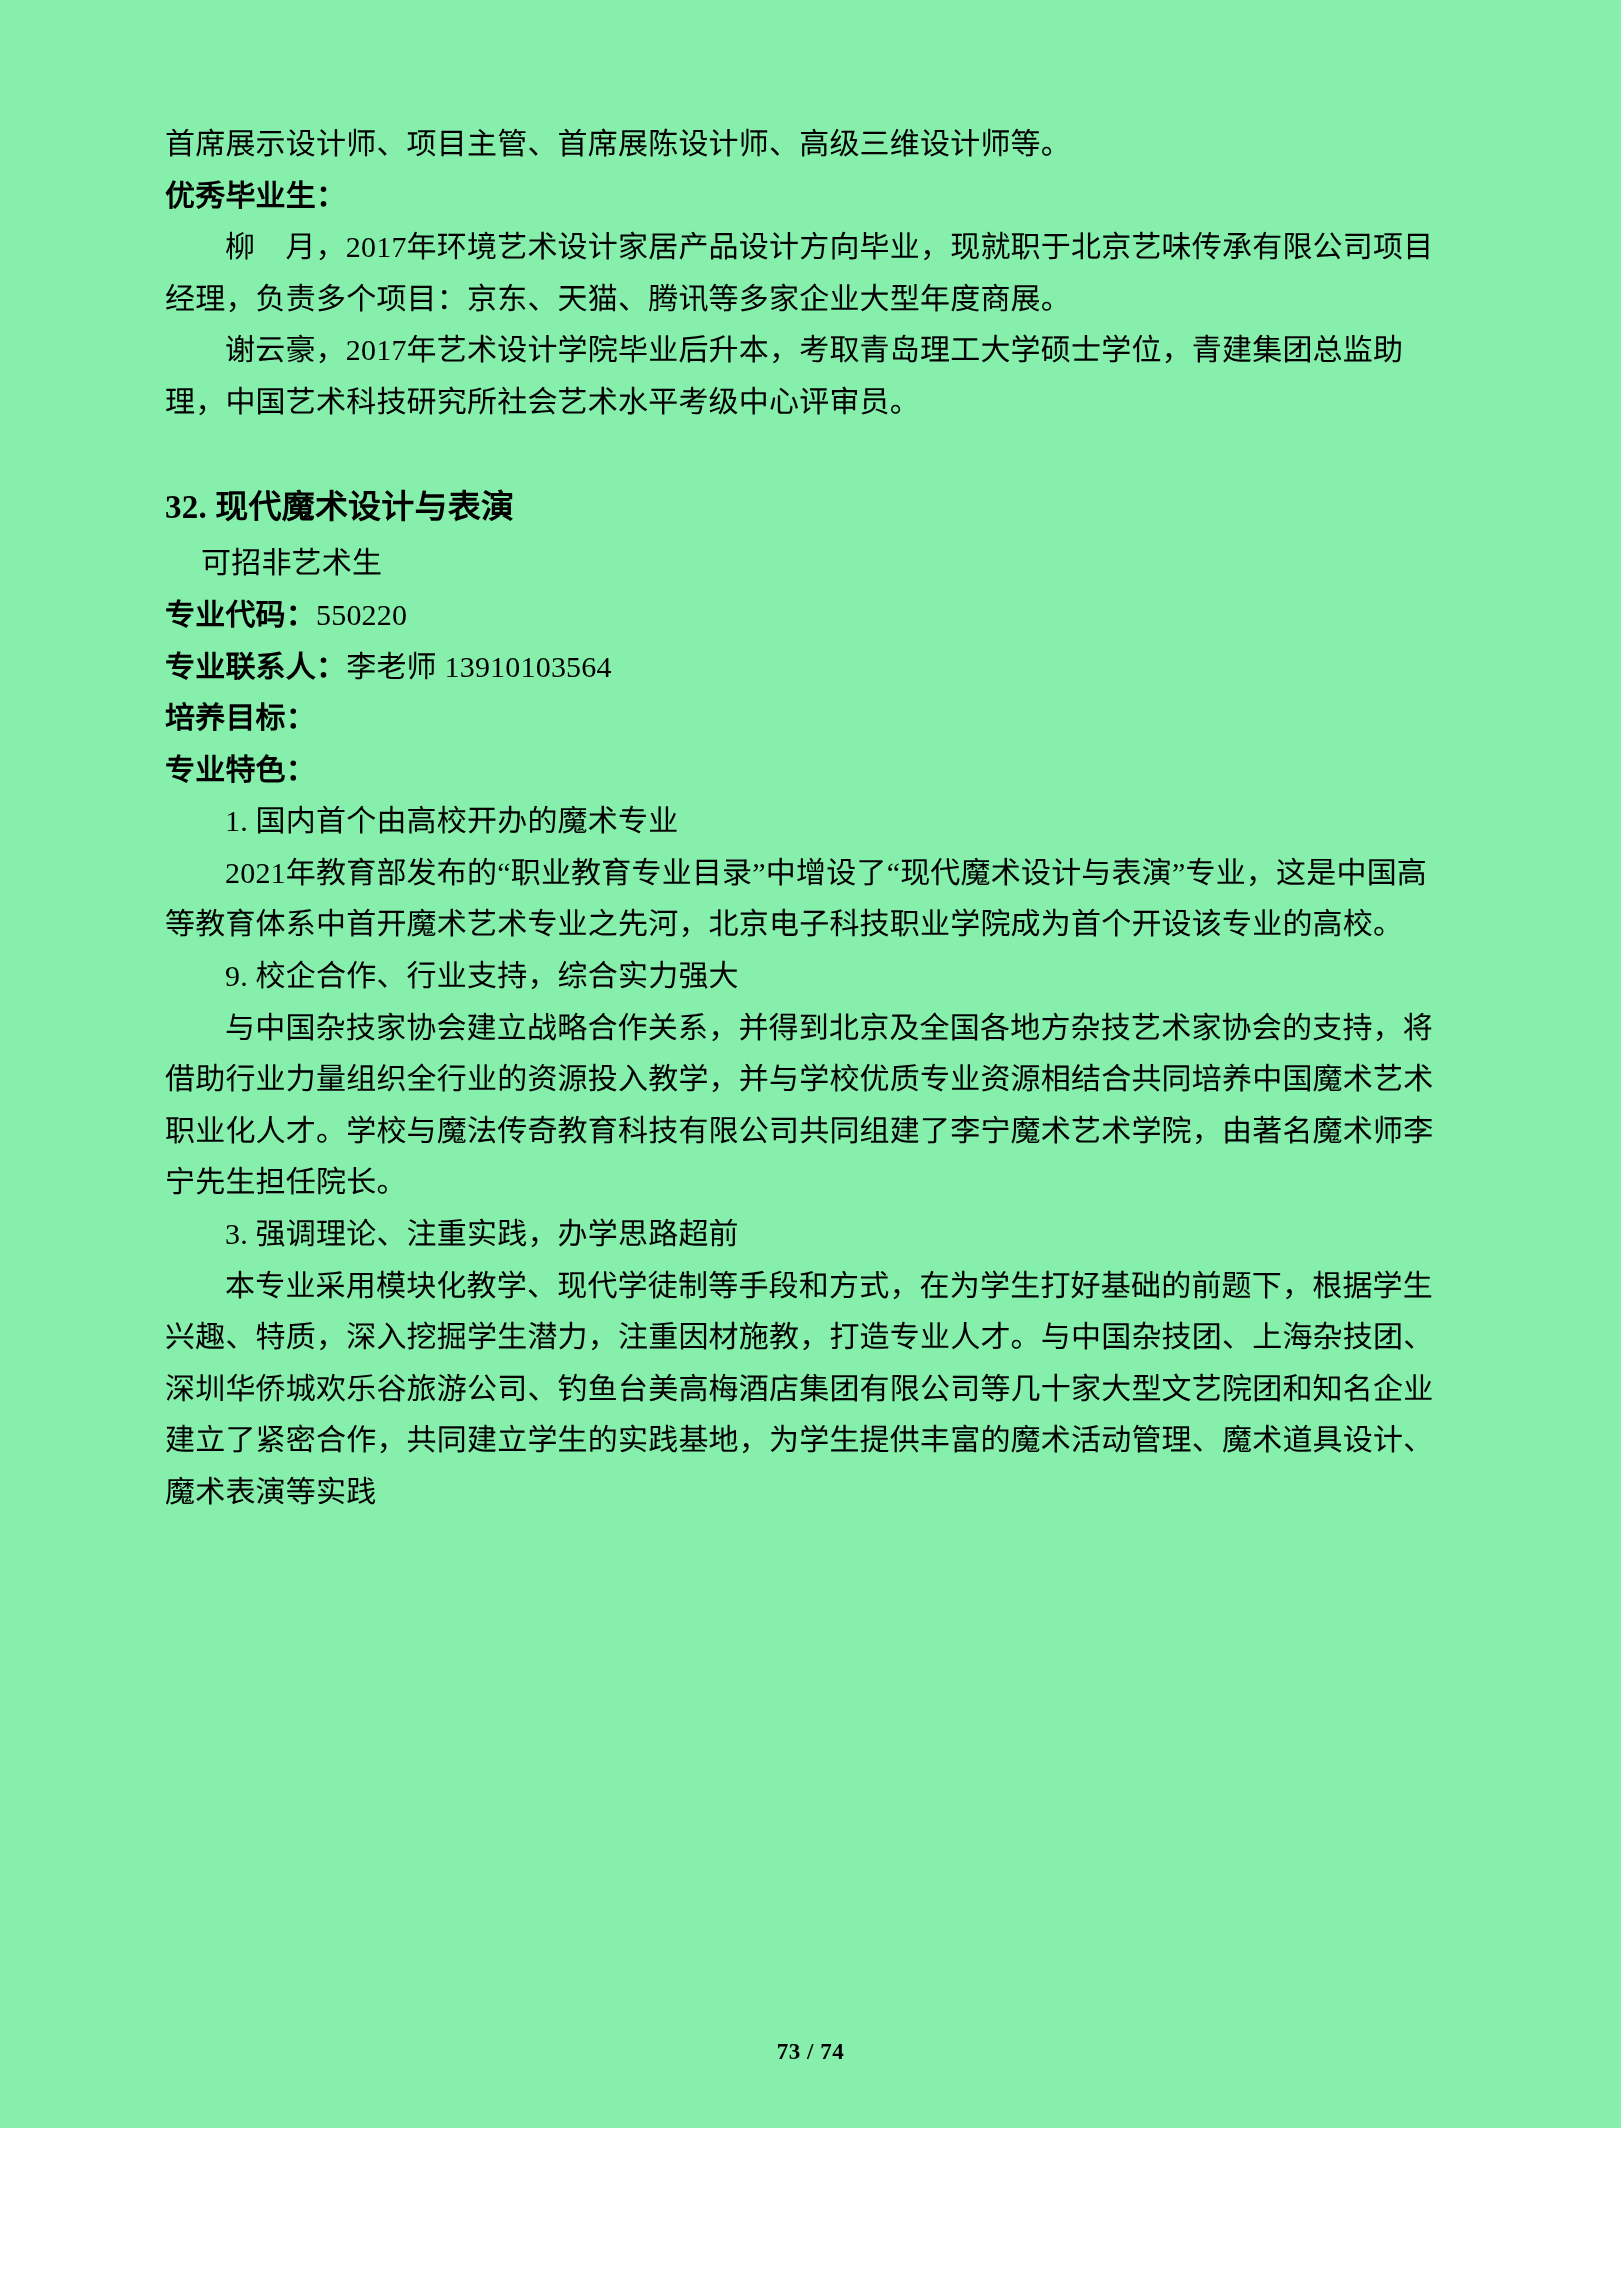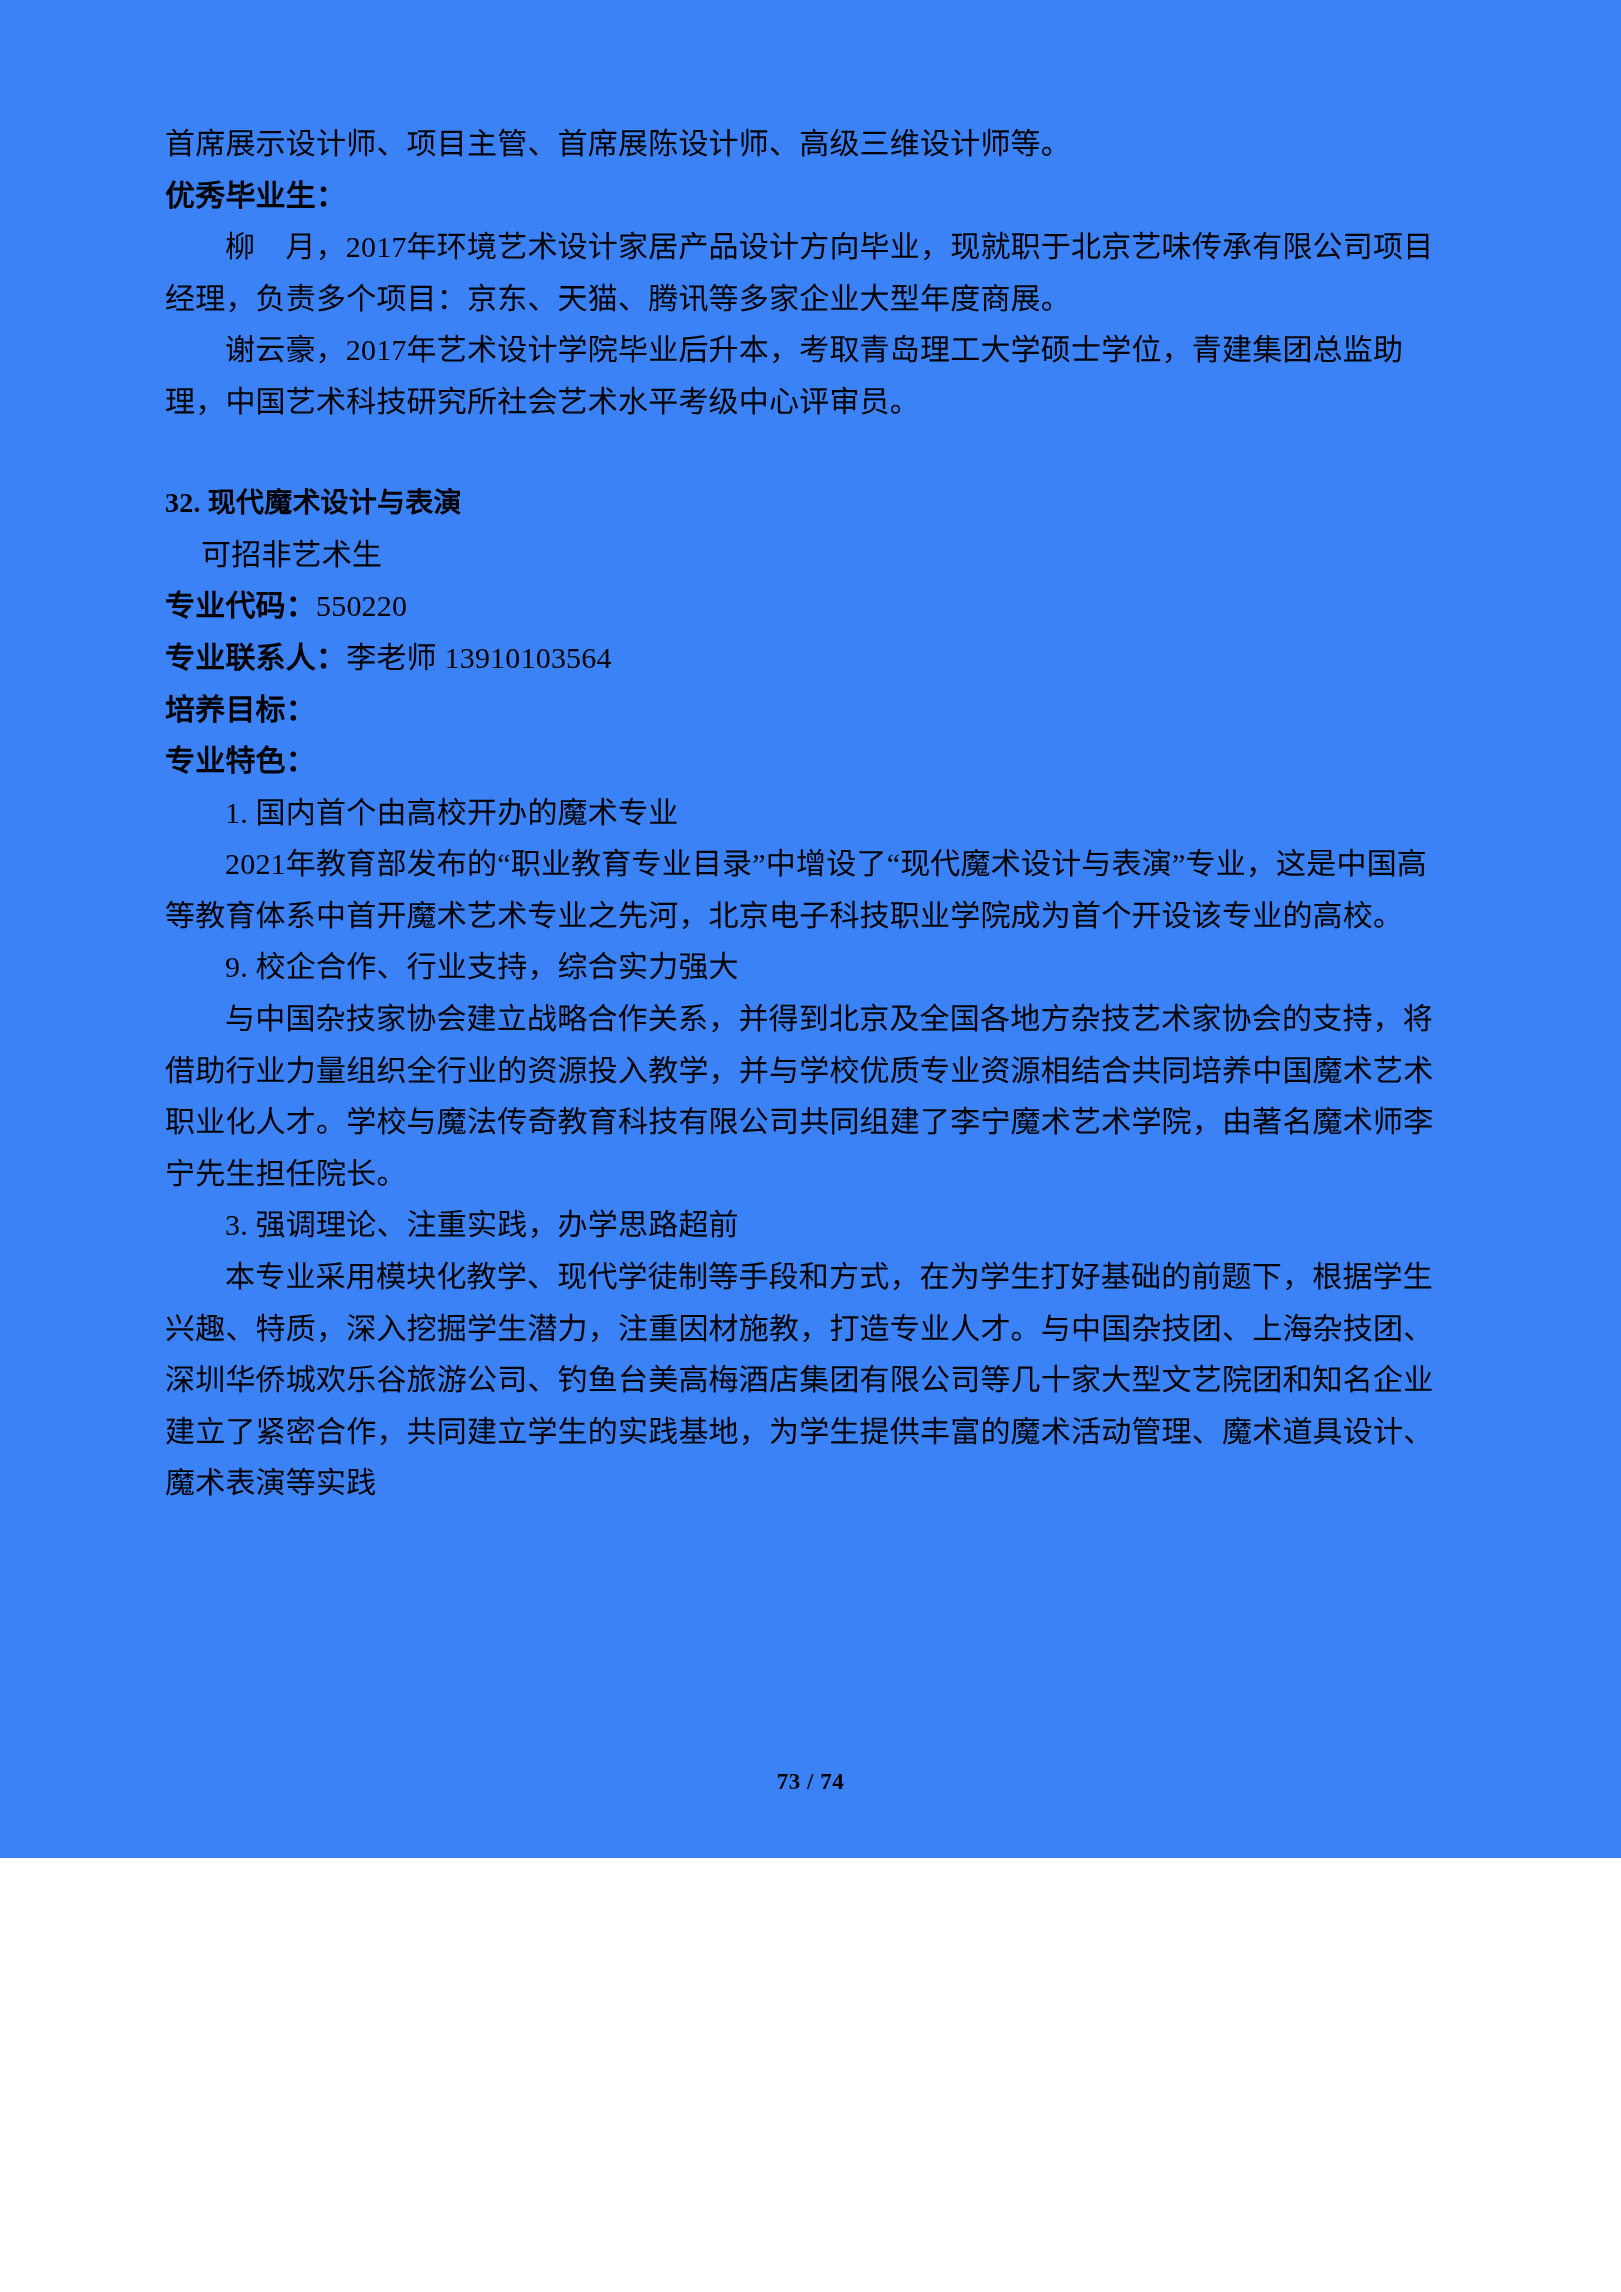--- a/index.html
+++ b/index.html
@@ -7,23 +7,23 @@
     padding: 0;
     background: #ffffff;
   }
   body {
     font-family: "Liberation Serif", "DejaVu Serif", serif;
     color: #000000;
   }
   .page {
     position: relative;
     width: 1621px;
-    height: 1858px;
+    height: 2128px;
     margin: 0 auto;
-    background: #3b82f6;
+    background: #86efac;
     box-sizing: border-box;
     padding: 118px 172px 78px 165px;
     overflow: hidden;
   }
   .doc-body {
     font-size: 30px;
     line-height: 1.72;
     letter-spacing: 0.2px;
   }
   p {
@@ -40,21 +40,21 @@
   }
   .heading {
     font-weight: bold;
     margin-top: 0;
   }
   .spacer-lg {
     height: 51px;
   }
   .section-title {
     font-weight: bold;
-    font-size: 28px;
+    font-size: 33px;
     margin-bottom: 2px;
   }
   .blockpara {
     text-indent: 2em;
   }
   .pagenum {
     position: absolute;
     left: 0;
     right: 0;
     bottom: 63px;

